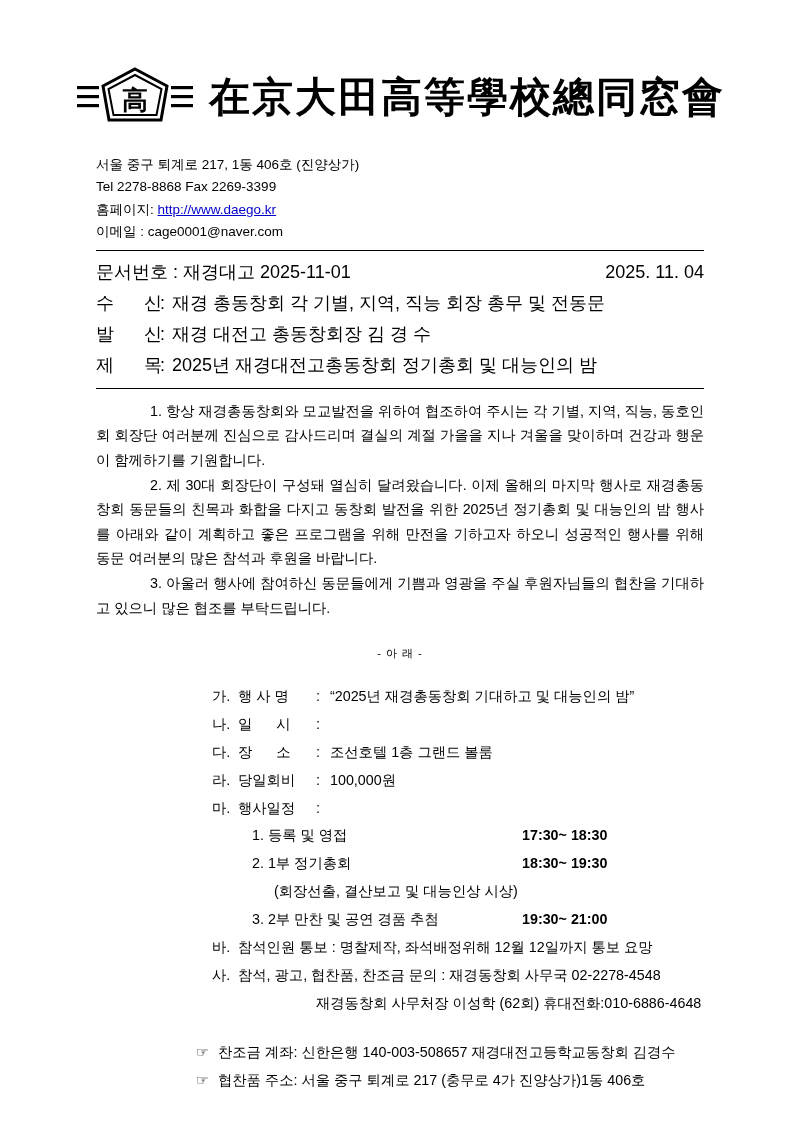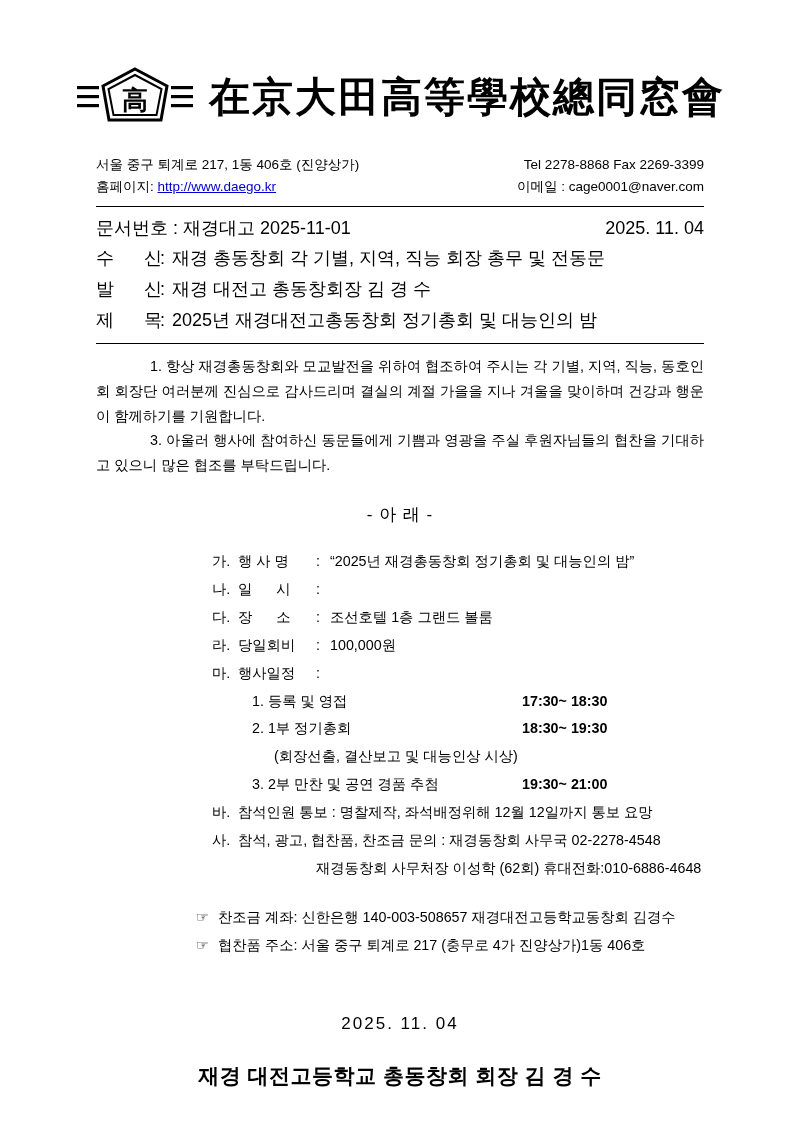--- a/index.html
+++ b/index.html
@@ -48,21 +48,22 @@
   }
 
   
   .addr {
     margin-top: 26px;
     font-size: 13.5px;
     line-height: 1.65;
   }
   .addr-row {
     display: flex;
-    justify-content: space-between;
+    justify-content: flex-end;
+    flex-direction: column;
   }
   .addr-left { white-space: nowrap; }
   .addr-right { white-space: nowrap; }
   .addr a {
     color: #0000cc;
     text-decoration: underline;
   }
 
   
   .meta {
@@ -93,21 +94,21 @@
     line-height: 1.72;
     text-align: justify;
     margin-top: 10px;
     text-indent: 54px;
   }
   .body-para.p2, .body-para.p3 { margin-top: 0; }
 
   
   .below-mark {
     text-align: center;
-    font-size: 17px;
+    font-size: 11px;
     margin-top: 26px;
     letter-spacing: 1px;
   }
 
   
   .items {
     margin-top: 22px;
     padding-left: 116px;
     font-size: 14.3px;
     line-height: 1.95;
@@ -237,31 +238,32 @@
       <span class="meta-value">재경 대전고 총동창회장 김 경 수</span>
     </div>
     <div class="meta-row">
       <span class="meta-label">제      목</span>
       <span class="meta-sep">:</span>
       <span class="meta-value">2025년 재경대전고총동창회 정기총회 및 대능인의 밤</span>
     </div>
   </div>
 
   <div class="body-para p1">1. 항상 재경총동창회와 모교발전을 위하여 협조하여 주시는 각 기별, 지역, 직능, 동호인회 회장단 여러분께 진심으로 감사드리며 결실의 계절 가을을 지나 겨울을 맞이하며 건강과 행운이 함께하기를 기원합니다.</div>
+  <div class="body-para p2">2. 제 30대 회장단이 구성돼 열심히 달려왔습니다. 이제 올해의 마지막 행사로 재경총동창회 동문들의 친목과 화합을 다지고 동창회 발전을 위한 2025년 정기총회 및 대능인의 밤 행사를 아래와 같이 계획하고 좋은 프로그램을 위해 만전을 기하고자 하오니 성공적인 행사를 위해 동문 여러분의 많은 참석과 후원을 바랍니다.</div>
   <div class="body-para p3">3. 아울러 행사에 참여하신 동문들에게 기쁨과 영광을 주실 후원자님들의 협찬을 기대하고 있으니 많은 협조를 부탁드립니다.</div>
 
   <div class="below-mark">- 아      래 -</div>
 
   <div class="items">
 
     <div class="item-row">
       <span class="item-marker">가.</span>
       <span class="item-key">행 사 명</span>
       <span class="item-colon">:</span>
-      <span class="item-val">“2025년 재경총동창회 정기총회 및 대능인의 밤”</span>
+      <span class="item-val">“2025년 재경총동창회 기대하고 및 대능인의 밤”</span>
     </div>
 
     <div class="item-row">
       <span class="item-marker">나.</span>
       <span class="item-key">일      시</span>
       <span class="item-colon">:</span>
     </div>
 
     <div class="item-row">
       <span class="item-marker">다.</span>

